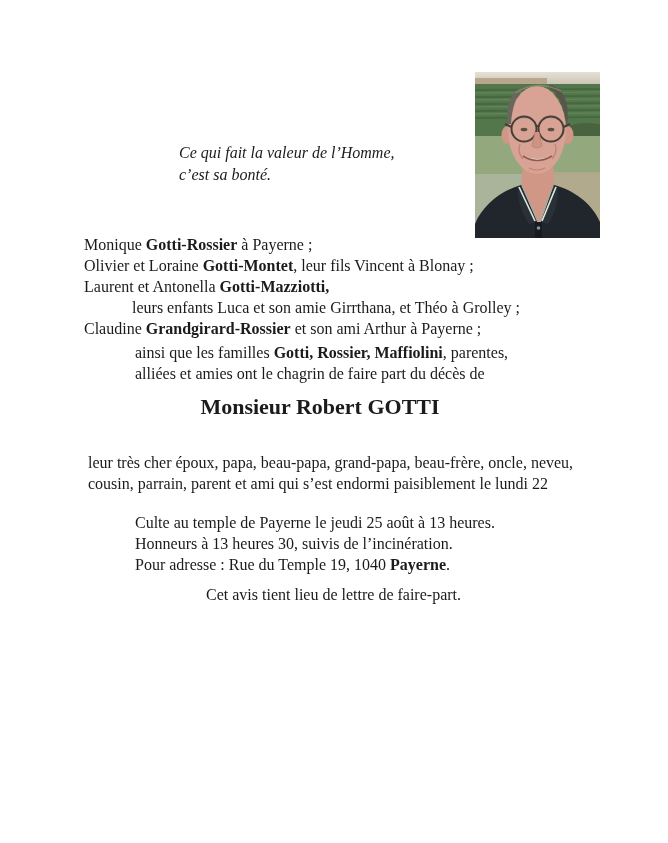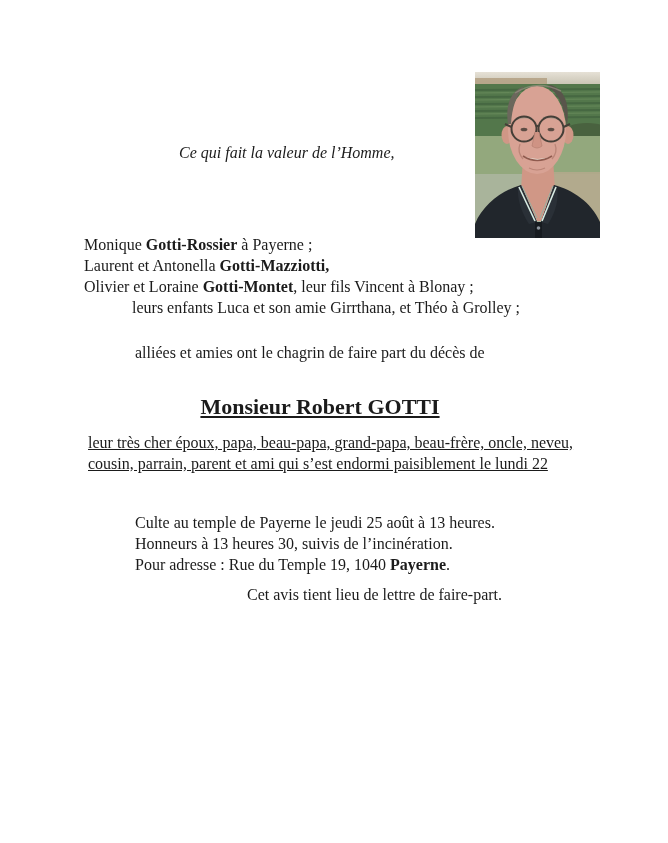--- a/index.html
+++ b/index.html
@@ -10,29 +10,28 @@
   .block { position:absolute; }
   .line { margin:0; font-size:16px; line-height:21px; white-space:pre; }
   .b { font-weight:bold; }
   .indent { padding-left:48px; }
 
   .quote { left:179px; top:142px; }
   .quote .line { font-style:italic; line-height:22px; }
 
   .family   { left:84px;  top:234px; }
   .intro    { left:135px; top:342px; }
-  .eulogy   { left:88px;  top:432px;text-decoration:underline; }
+  .eulogy   { left:88px;  top:452px; }
   .ceremony { left:135px; top:512px; }
-  .closing  { left:206px; top:584px;margin-left:41px; }
+  .closing  { left:206px; top:584px; }
 
   .title {
     position:absolute; left:88px; top:394px; width:464px; margin:0;
     text-align:center; font-size:22px; font-weight:bold; line-height:26px;
     white-space:pre;
-    text-decoration:underline;
   }
   .photo { position:absolute; left:475px; top:72px; width:125px; height:166px; }
 </style>
 </head>
 <body>
 
 <div class="page" style="color: rgb(27, 27, 27); background: rgb(255, 255, 255);">
 
   <svg class="photo" viewBox="0 0 125 166" xmlns="http://www.w3.org/2000/svg" preserveAspectRatio="none" aria-label="Portrait d’un homme âgé souriant, portant des lunettes et un polo foncé à liseré clair, devant un champ vert">
     <defs>
@@ -113,30 +112,33 @@
         <path d="M47,114 L62,146"></path>
         <path d="M78,114 L65,146"></path>
       </g>
       <path d="M60,150 L67,150 L67,166 L60,166 Z" fill="#171b20"></path>
       <circle cx="63.5" cy="156" r="1.8" fill="#8d949c"></circle>
     </g>
   </svg>
 
   <div class="quote block">
     <p class="line">Ce qui fait la valeur de l’Homme,</p>
+    <p class="line">c’est sa bonté.</p>
   </div>
 
   <div class="family block">
     <p class="line"><span>Monique </span><span class="b">Gotti-Rossier</span><span> à Payerne ;</span></p>
+    <p class="line"><span>Olivier et Loraine </span><span class="b">Gotti-Montet</span><span>, leur fils Vincent à Blonay ;</span></p>
     <p class="line"><span>Laurent et Antonella </span><span class="b">Gotti-Mazziotti,</span></p>
-    <p class="line"><span>Olivier et Loraine </span><span class="b">Gotti-Montet</span><span>, leur fils Vincent à Blonay ;</span></p>
     <p class="line indent"><span>leurs enfants Luca et son amie Girrthana, et Théo à Grolley ;</span></p>
+    <p class="line"><span>Claudine </span><span class="b">Grandgirard-Rossier</span><span> et son ami Arthur à Payerne ;</span></p>
   </div>
 
   <div class="intro block">
+    <p class="line"><span>ainsi que les familles </span><span class="b">Gotti, Rossier, Maffiolini</span><span>, parentes,</span></p>
     <p class="line"><span>alliées et amies ont le chagrin de faire part du décès de</span></p>
   </div>
 
   <h1 class="title">Monsieur Robert GOTTI</h1>
 
   <div class="eulogy block">
     <p class="line">leur très cher époux, papa, beau-papa, grand-papa, beau-frère, oncle, neveu,</p>
     <p class="line">cousin, parrain, parent et ami qui s’est endormi paisiblement le lundi 22</p>
   </div>
 

